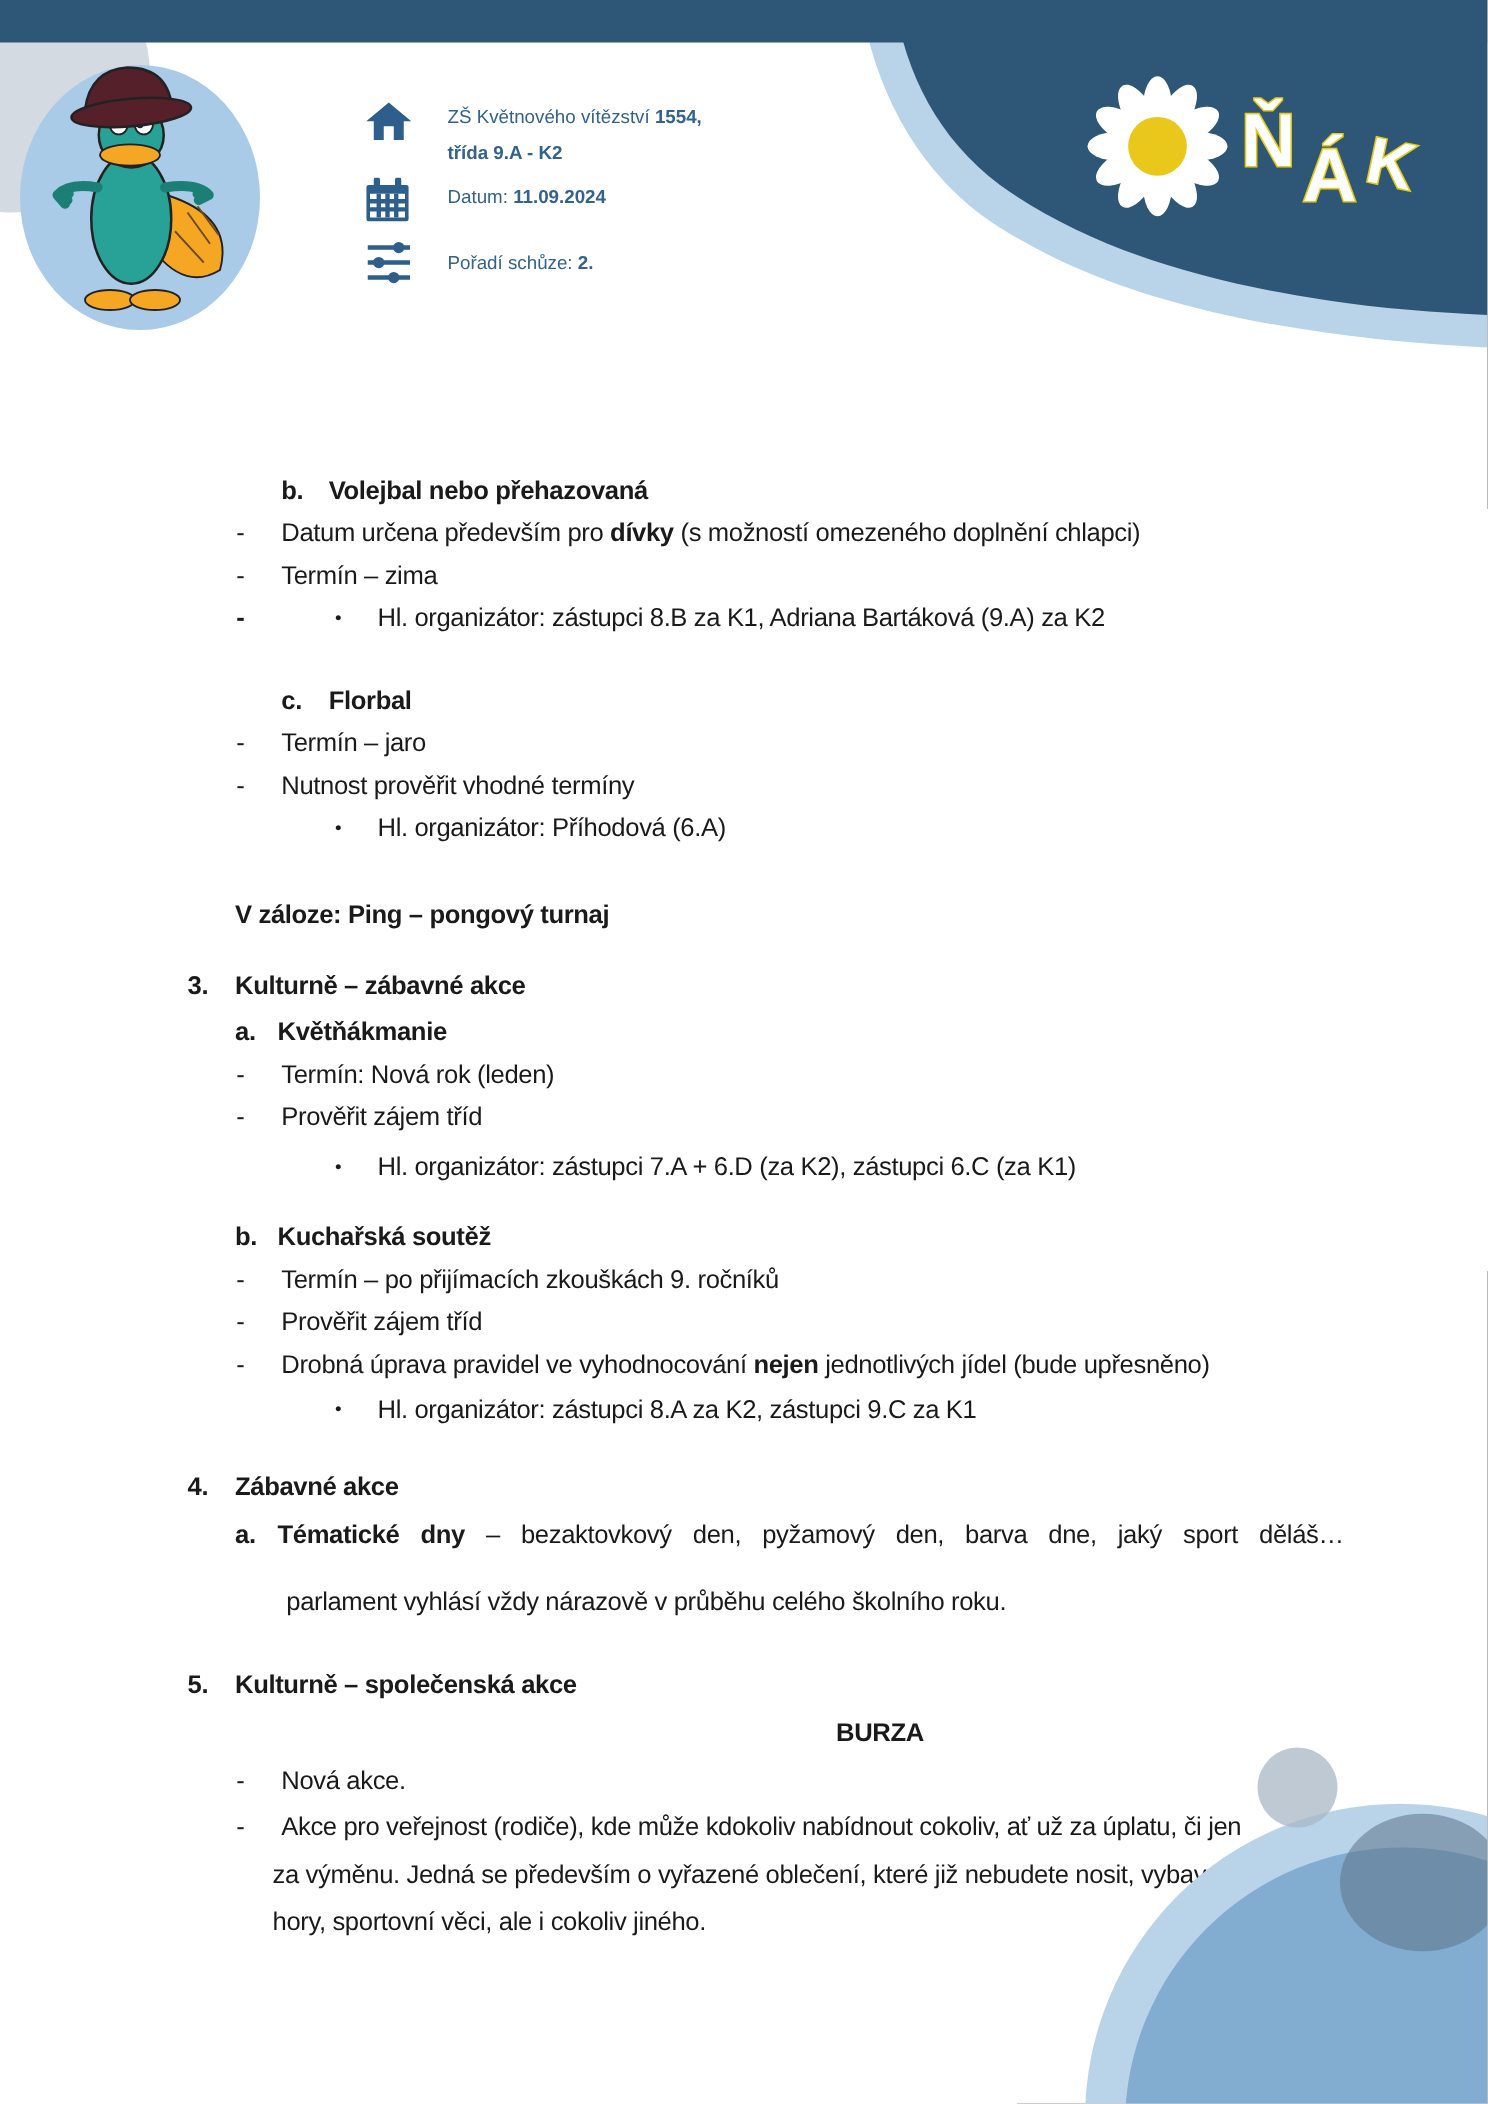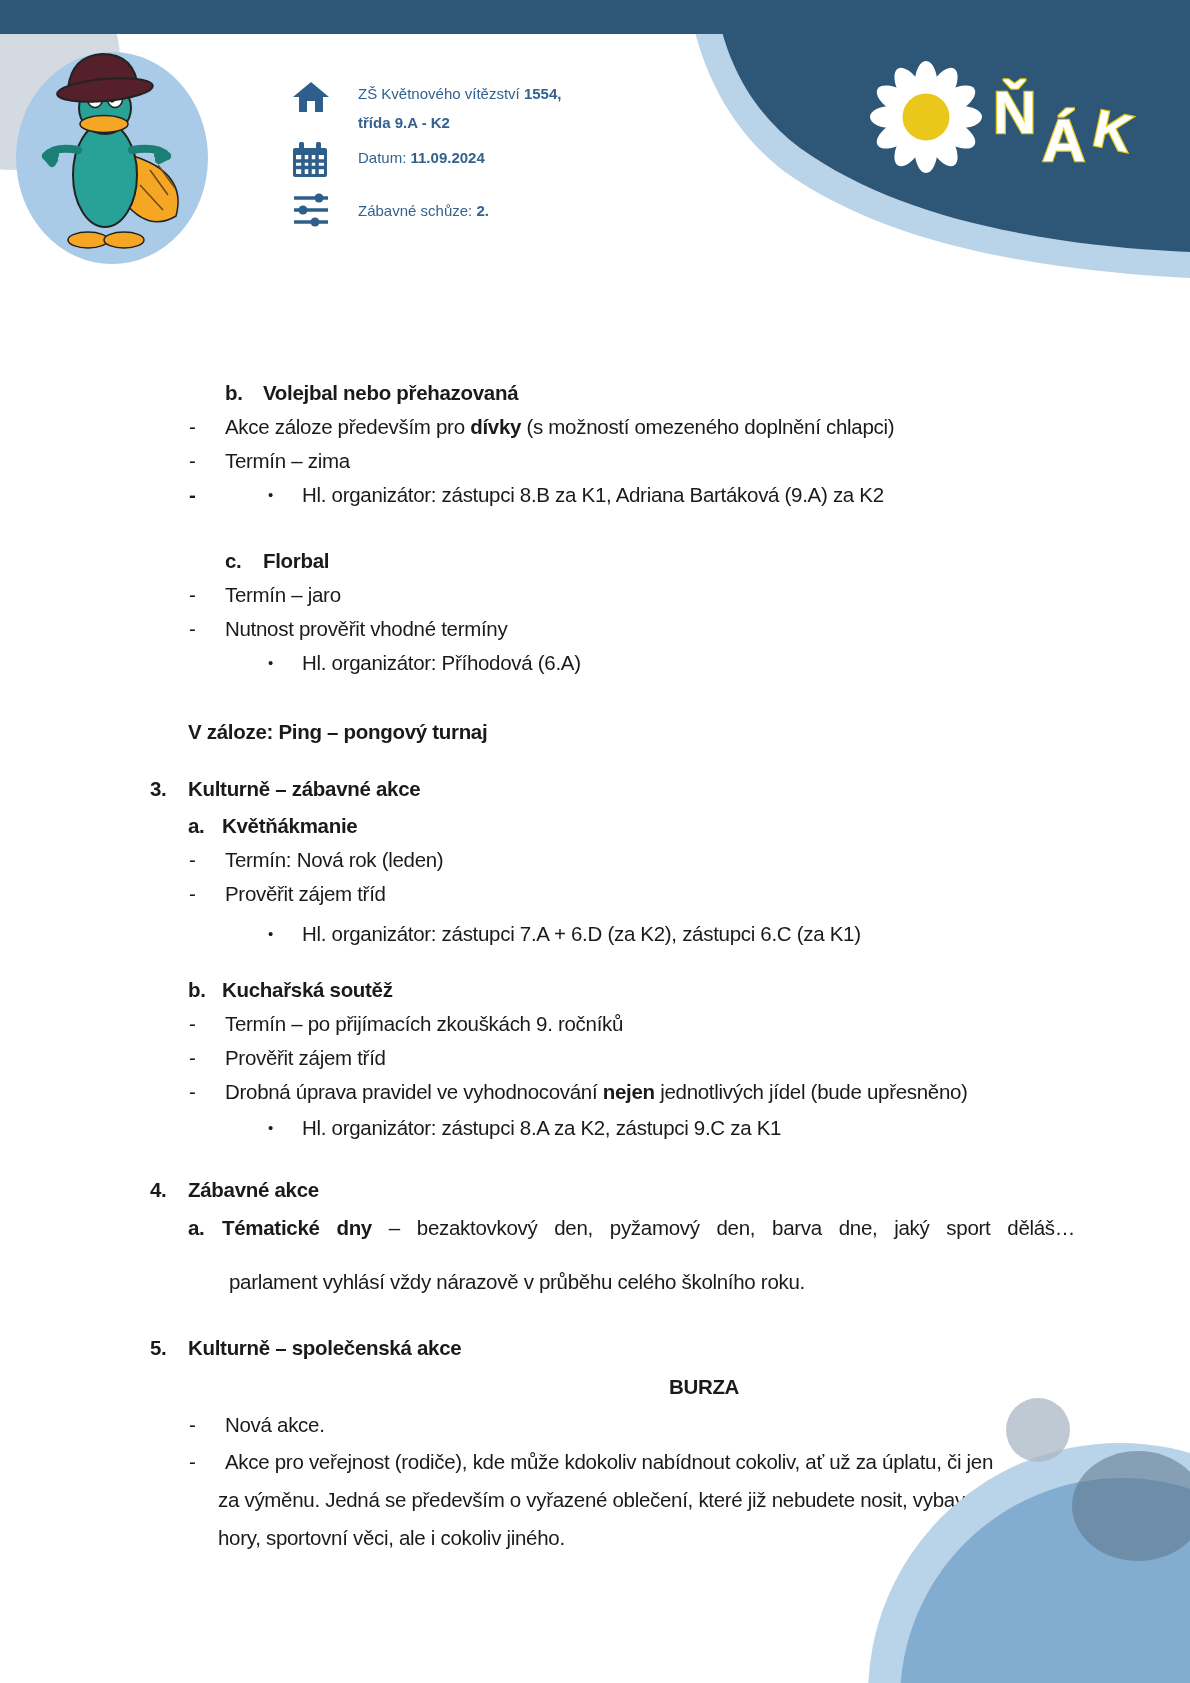--- a/index.html
+++ b/index.html
@@ -106,25 +106,25 @@
   <svg class="hicon" id="icon-sliders" width="34" height="34" viewBox="0 0 34 34">
     <path d="M0 5 H34 M0 17 H34 M0 29 H34" class="navyline"></path>
     <circle cx="25" cy="5" r="4.5" class="navyfill"></circle>
     <circle cx="9" cy="17" r="4.5" class="navyfill"></circle>
     <circle cx="21" cy="29" r="4.5" class="navyfill"></circle>
   </svg>
 
   <div class="hdr-text" id="hline1"><span>ZŠ Květnového vítězství </span><span class="b">1554,</span></div>
   <div class="hdr-text" id="hline2"><span>třída 9.A - K2</span></div>
   <div class="hdr-text" id="hline3"><span>Datum: </span><span class="b">11.09.2024</span></div>
-  <div class="hdr-text" id="hline4"><span>Zábavné schůze: </span><span class="b">2.</span></div>
+  <div class="hdr-text" id="hline4"><span>Pořadí schůze: </span><span class="b">2.</span></div>
 
   <div id="doc">
       <div class="line lb"><span class="mk b">b.</span><span class="b">Volejbal nebo přehazovaná</span></div>
-      <div class="line dash"><span class="mk">-</span><span>Akce záloze především pro </span><span class="b">dívky</span><span> (s možností omezeného doplnění chlapci)</span></div>
+      <div class="line dash"><span class="mk">-</span><span>Datum určena především pro </span><span class="b">dívky</span><span> (s možností omezeného doplnění chlapci)</span></div>
       <div class="line dash"><span class="mk">-</span><span>Termín – zima</span></div>
       <div class="line dash"><span class="mk b">-</span></div>
       <div class="line bullet"><span class="mk">•</span><span>Hl. organizátor: zástupci 8.B za K1, Adriana Bartáková (9.A) za K2</span></div>
       <div class="line lb" style="margin-top: 32px;"><span class="mk b">c.</span><span class="b">Florbal</span></div>
       <div class="line dash"><span class="mk">-</span><span>Termín – jaro</span></div>
       <div class="line dash"><span class="mk">-</span><span>Nutnost prověřit vhodné termíny</span></div>
       <div class="line bullet"><span class="mk">•</span><span>Hl. organizátor: Příhodová (6.A)</span></div>
       <div class="line vz" style="margin-top: 35px;"><span class="b">V záloze: Ping – pongový turnaj</span></div>
       <div class="line num" style="margin-top: 23px;"><span class="mk b">3.</span><span class="b">Kulturně – zábavné akce</span></div>
       <div class="line la" style="margin-top: 3px;"><span class="mk b">a.</span><span class="b">Květňákmanie</span></div>

